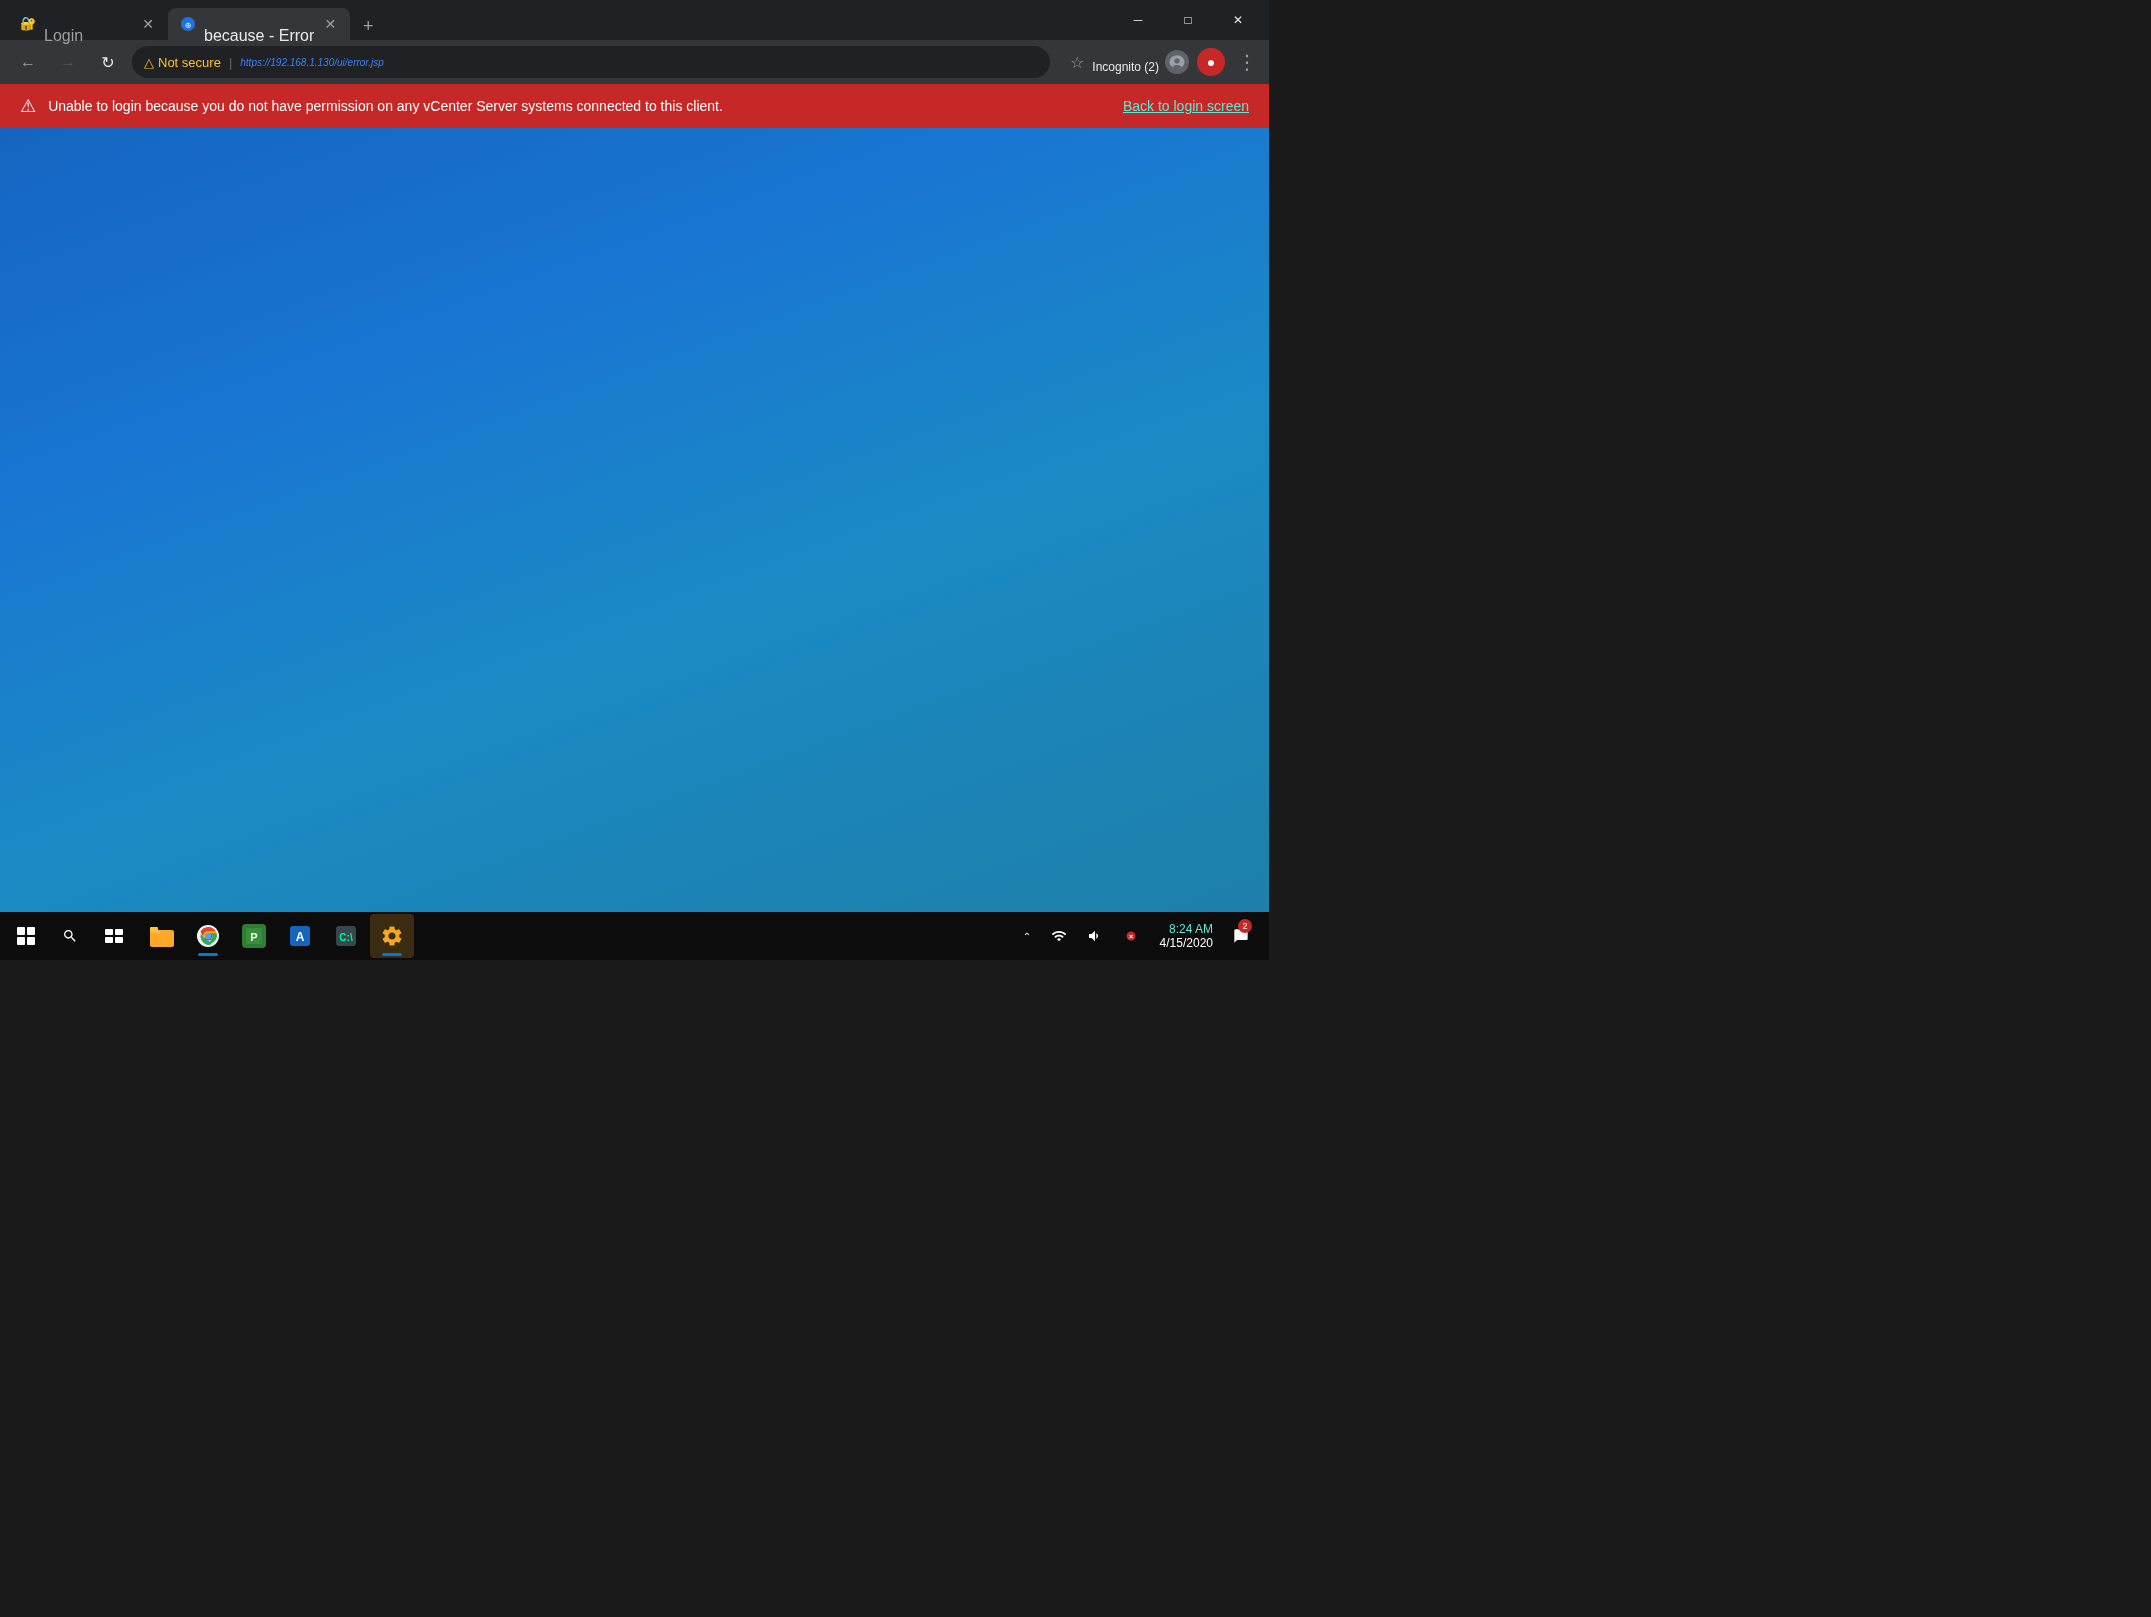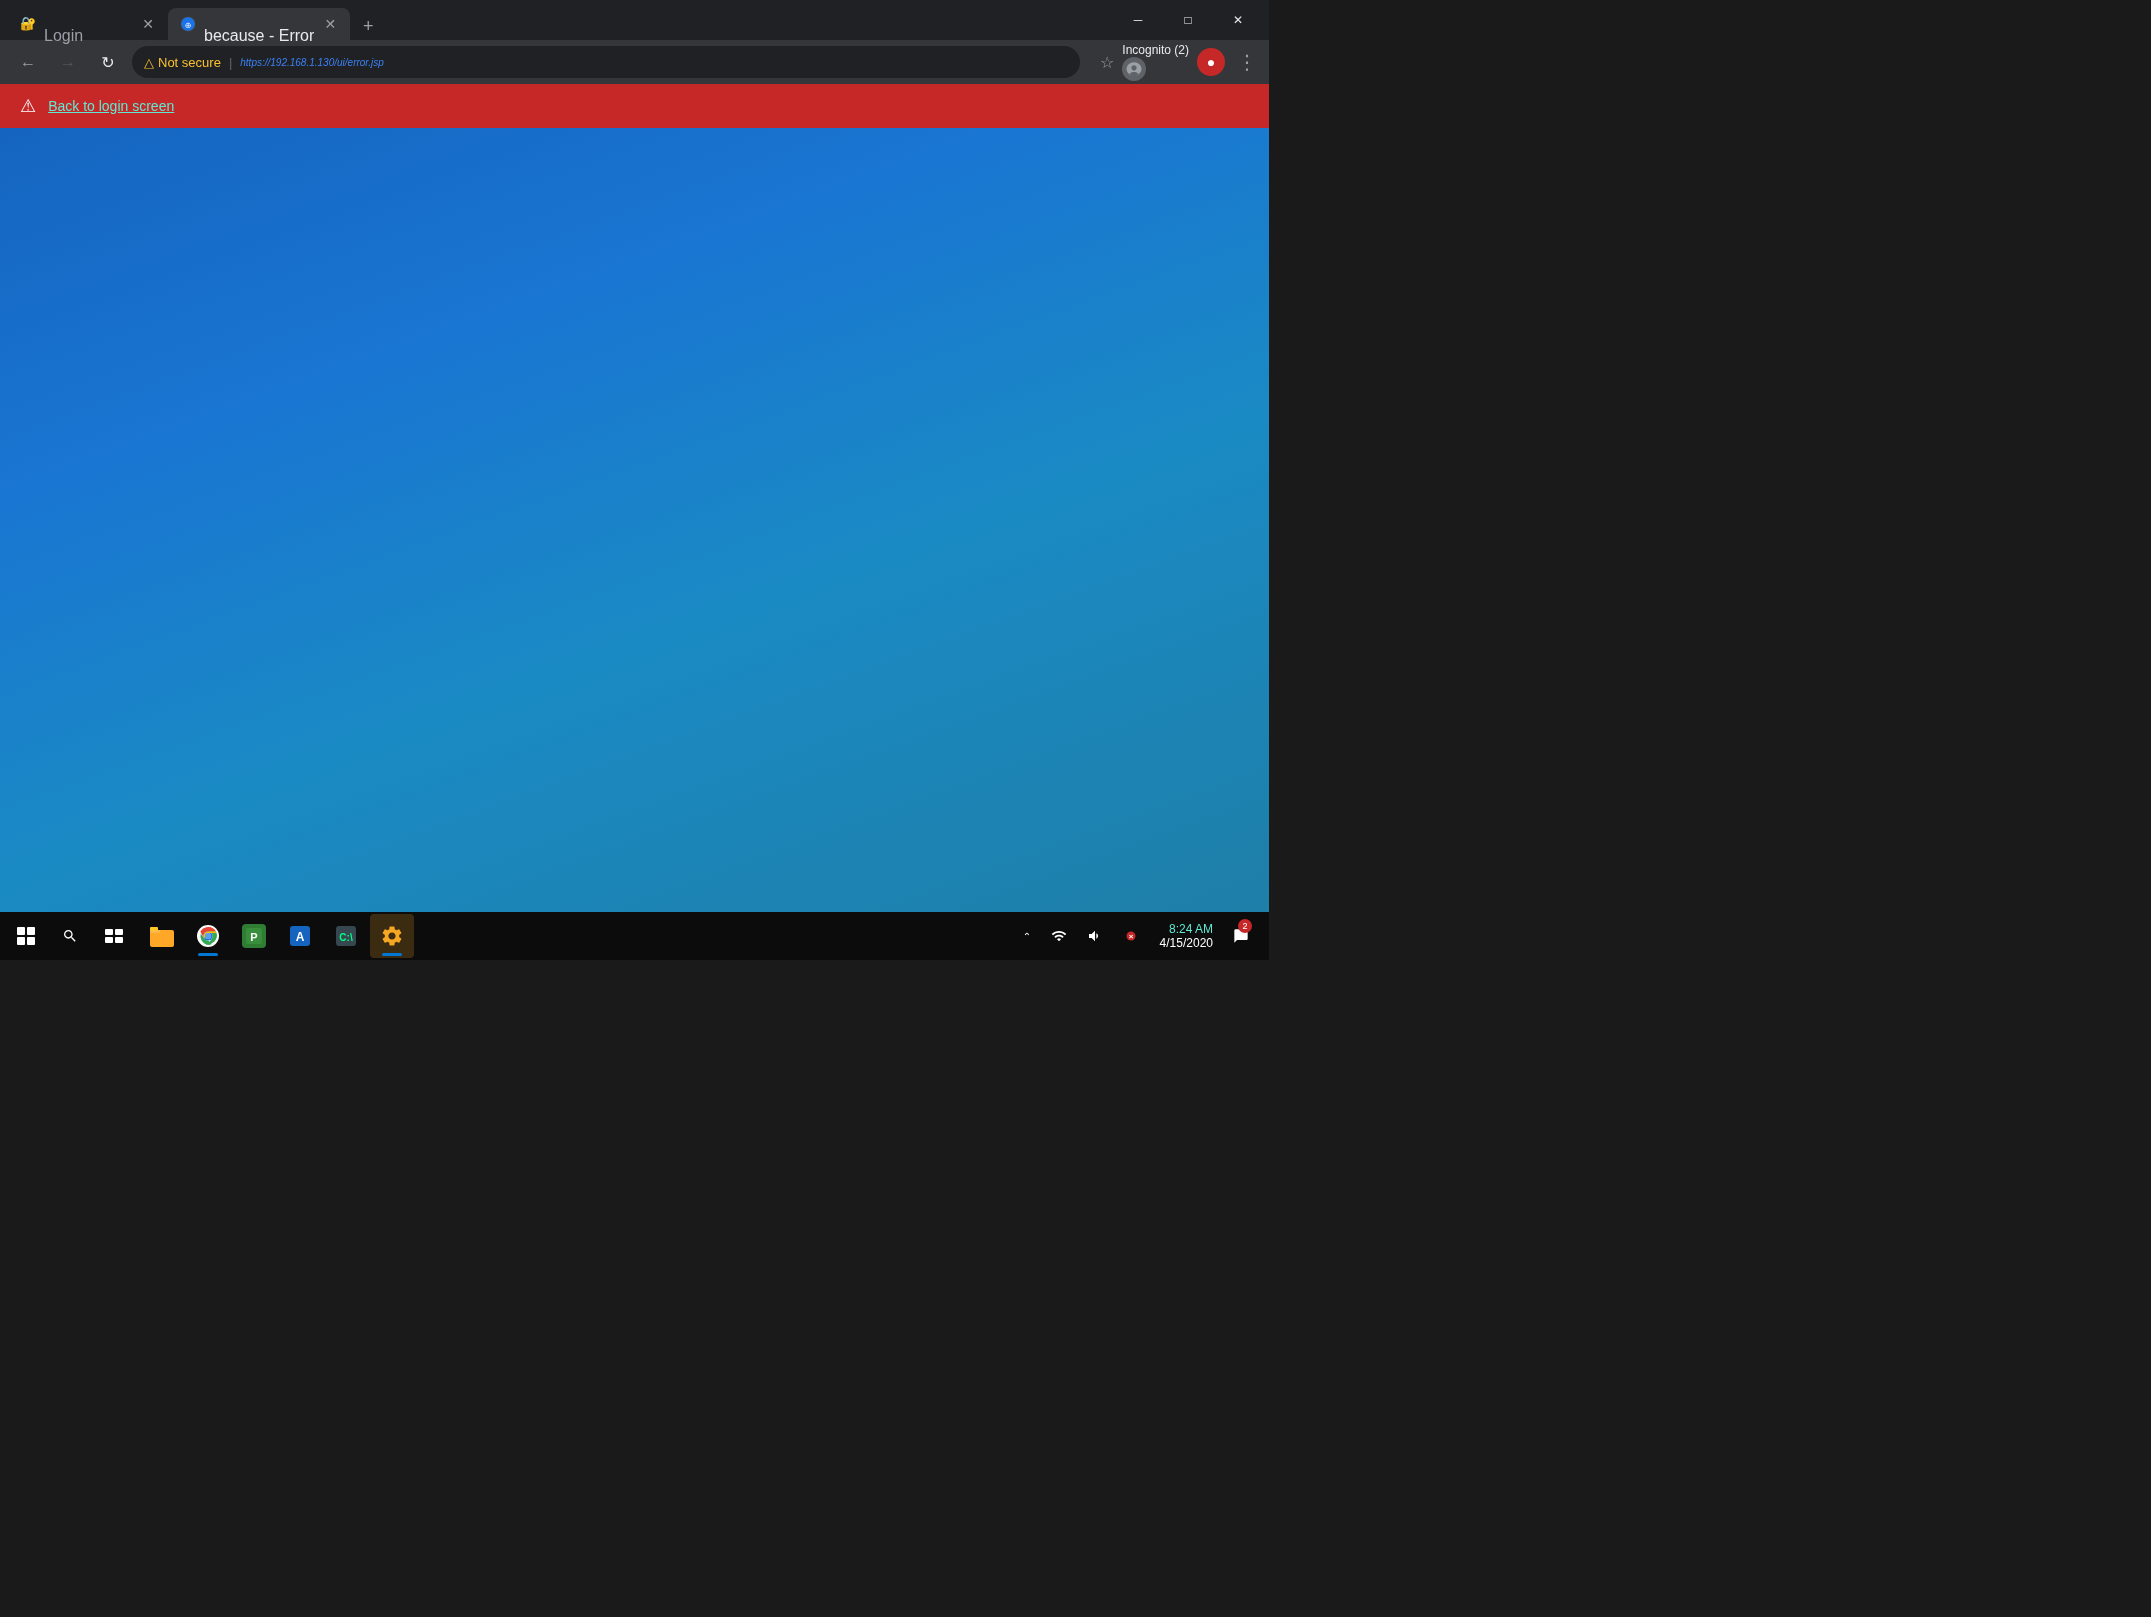--- a/index.html
+++ b/index.html
@@ -182,22 +182,22 @@
       color: #9aa0a6;
       font-size: 16px;
       cursor: pointer;
     }
 
     .incognito-badge {
       background: transparent;
       color: #e8eaed;
       font-size: 12px;
       display: flex;
-      align-items: flex-start;
-      flex-direction: column;
+      align-items: flex-end;
+      gap: 6px;
     }
 
     .incognito-icon {
       width: 24px;
       height: 24px;
       background: #5f6368;
       border-radius: 50%;
       display: flex;
       align-items: center;
       justify-content: center;
@@ -486,20 +486,21 @@
       </div>
     </div>
 
     <div class="profile-btn">●</div>
 
     <div class="menu-btn">⋮</div>
   </div>
 
   <div class="error-banner">
     <span class="error-icon">⚠</span>
+    <span class="error-text">Unable to login because you do not have permission on any vCenter Server systems connected to this client.</span>
     <span class="back-link">Back to login screen</span>
   </div>
 
   <div class="page-content">
   </div>
 
   <div class="taskbar">
 
     <div class="taskbar-start">
       <div class="start-icon">

